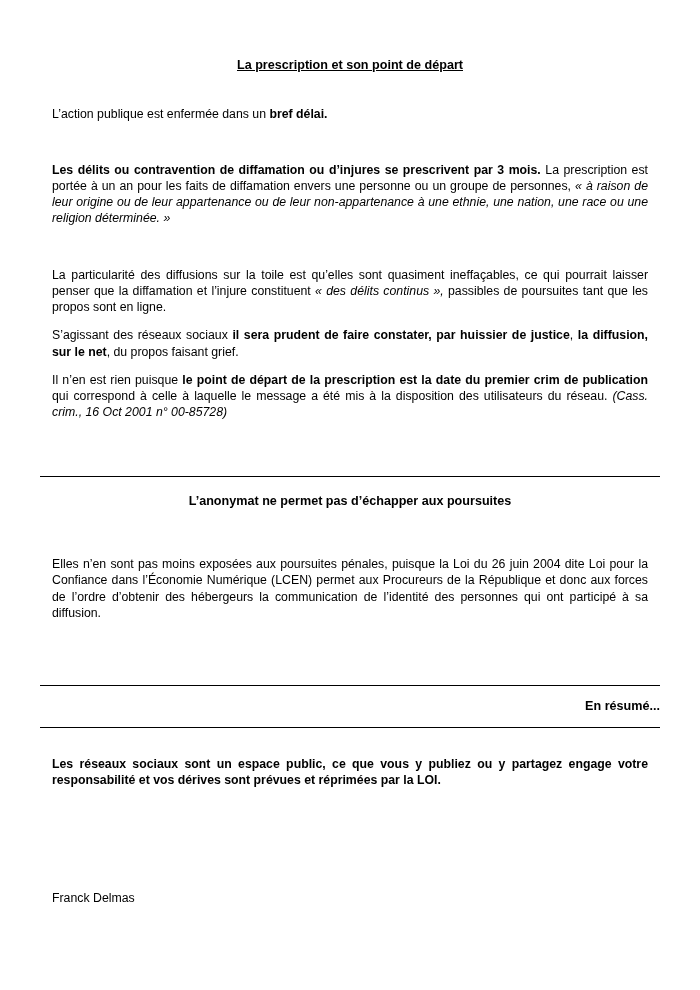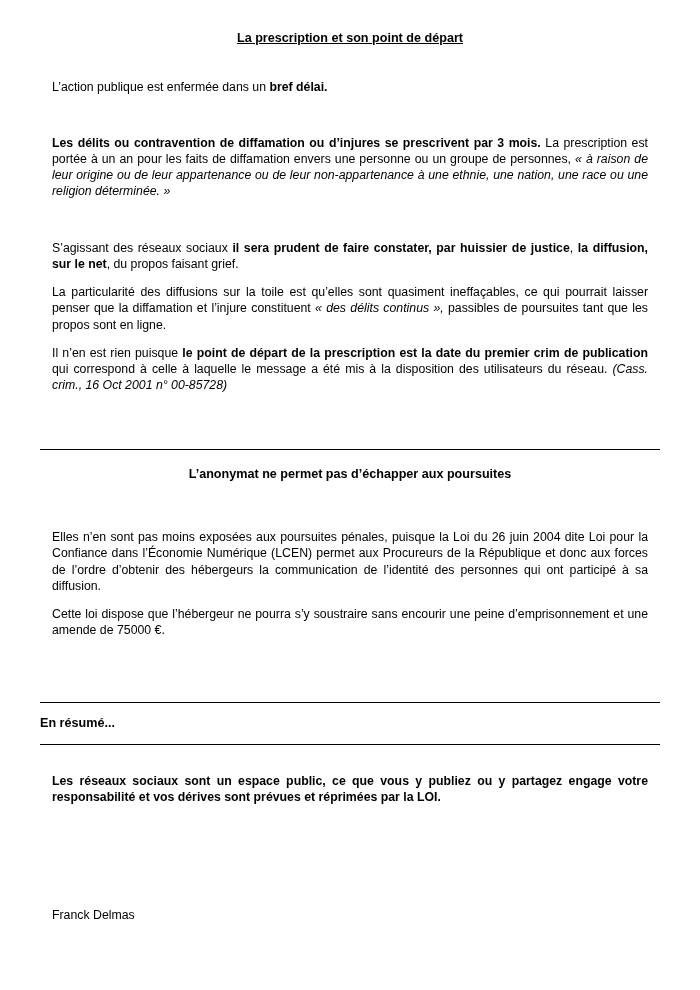--- a/index.html
+++ b/index.html
@@ -21,21 +21,21 @@
     left: 40px;
     top: 0;
     width: 620px;
     height: 990px;
   }
   .doc-title {
     text-align: center;
     font-weight: bold;
     text-decoration: underline;
     font-size: 12.6px;
-    margin-top: 30px;
+    margin-top: 57px;
     margin-bottom: 0;
   }
   p {
     margin: 12px;
     text-align: justify;
   }
   .spacer-20 { height: 20px; }
   .spacer-16 { height: 16px; }
   .spacer-12 { height: 12px; }
   .spacer-26 { height: 26px; }
@@ -49,21 +49,21 @@
     border-top: 1.6px solid #000;
     margin: 0;
     height: 0;
   }
   .section-head {
     text-align: center;
     font-weight: bold;
     font-size: 12.6px;
   }
   .section-head-plain {
-    text-align: left;
+    text-align: right;
     font-weight: bold;
     font-size: 12.6px;
   }
   .signature {
     font-size: 12.3px;
   }
   .bold-block {
     font-weight: bold;
     text-align: justify;
   }
@@ -78,40 +78,39 @@
   <div class="spacer-20"></div>
 
   <p><span>L’action publique est enfermée dans un </span><b>bref délai.</b></p>
 
   <div class="spacer-16"></div>
 
   <p><b>Les délits ou contravention de diffamation ou d’injures se prescrivent par 3 mois.</b><span> La prescription est portée à un an pour les faits de diffamation envers une personne ou un groupe de personnes, </span><i>« à raison de leur origine ou de leur appartenance ou de leur non-appartenance à une ethnie, une nation, une race ou une religion déterminée. »</i></p>
 
   <div class="spacer-16"></div>
 
+  <p><span>La particularité des diffusions sur la toile est qu’elles sont quasiment ineffaçables, ce qui pourrait laisser penser que la diffamation et l’injure constituent </span><i>« des délits continus »,</i><span> passibles de poursuites tant que les propos sont en ligne.</span></p>
+
   <p><span>S’agissant des réseaux sociaux </span><b>il sera prudent de faire constater, par huissier de justice</b><span>, </span><b>la diffusion, sur le net</b><span>, du propos faisant grief.</span></p>
-
-  <p><span>La particularité des diffusions sur la toile est qu’elles sont quasiment ineffaçables, ce qui pourrait laisser penser que la diffamation et l’injure constituent </span><i>« des délits continus »,</i><span> passibles de poursuites tant que les propos sont en ligne.</span></p>
 
   <p><span>Il n’en est rien puisque </span><b>le point de départ de la prescription est la date du premier crim de publication</b><span> qui correspond à celle à laquelle le message a été mis à la disposition des utilisateurs du réseau. </span><i>(Cass. crim., 16 Oct 2001 n° 00-85728)</i></p>
 
   <div class="spacer-44"></div>
 
   <hr class="rule">
 
   <div class="spacer-16"></div>
 
   <div class="section-head">L’anonymat ne permet pas d’échapper aux poursuites</div>
 
   <div class="spacer-34"></div>
 
 
   <p>Elles n’en sont pas moins exposées aux poursuites pénales, puisque la Loi du 26 juin 2004 dite Loi pour la Confiance dans l’Économie Numérique (LCEN) permet aux Procureurs de la République et donc aux forces de l’ordre d’obtenir des hébergeurs la communication de l’identité des personnes qui ont participé à sa diffusion.</p>
 
-  <p>Cette loi dispose que l’hébergeur ne pourra s’y soustraire sans encourir une peine d’emprisonnement et une amende de 75000 €.</p>
 
   <div class="spacer-52"></div>
 
   <hr class="rule">
 
   <div class="spacer-12"></div>
 
   <div class="section-head-plain">En résumé...</div>
 
   <div class="spacer-12"></div>

